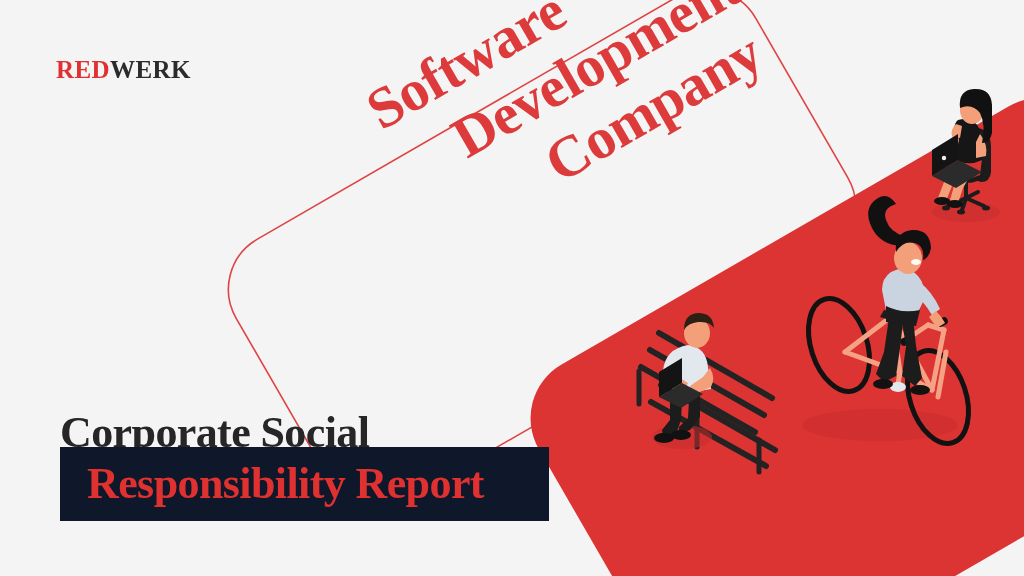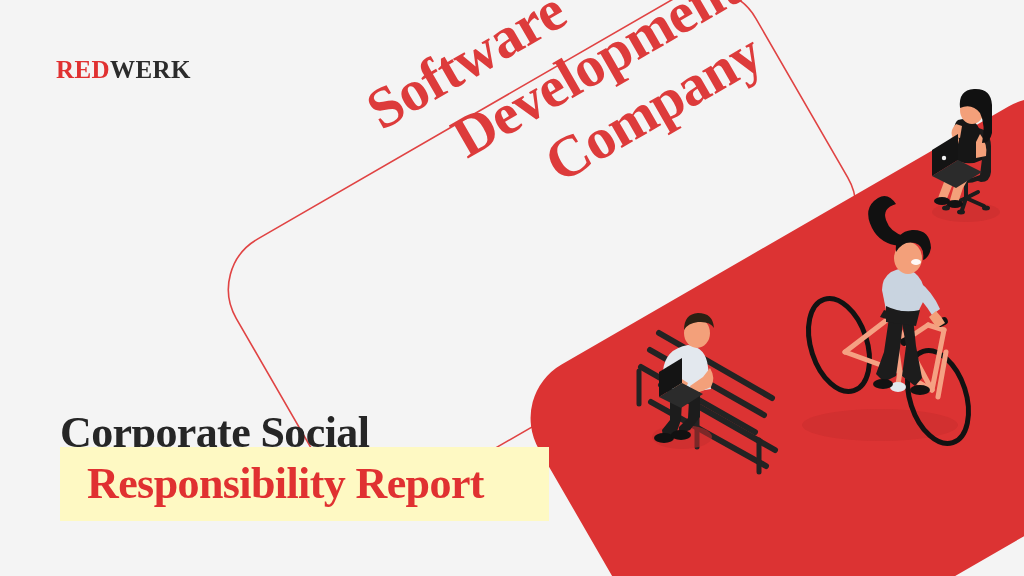--- a/index.html
+++ b/index.html
@@ -69,21 +69,21 @@
     line-height: 1;
     white-space: nowrap;
     margin-top: 28px;
   }
   #headline-bar {
     position: absolute;
     left: 60px;
     top: 447px;
     width: 489px;
     height: 74px;
-    background: #fef9c3;
+    background: #0f172a;
     display: flex;
     align-items: center;
   }
   #headline-bar .bar-text {
     color: #e03131;
     font-size: 44px;
     font-weight: bold;
     letter-spacing: -0.6px;
     line-height: 1;
     padding-left: 27px;

